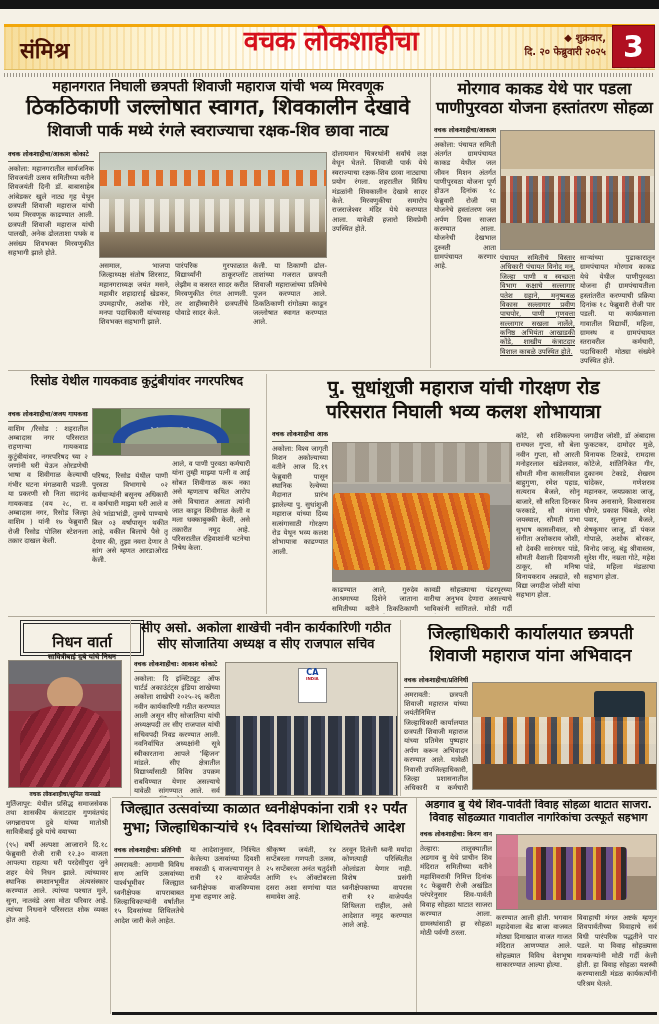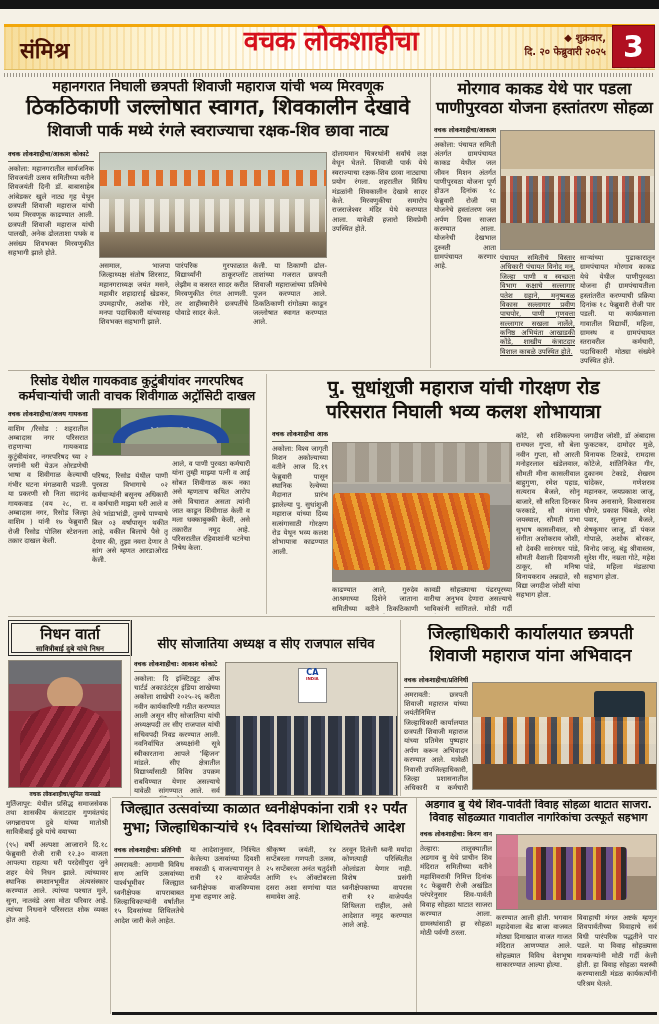--- a/index.html
+++ b/index.html
@@ -24,23 +24,23 @@
   .mast{position:absolute;left:225px;top:27px;width:212px;text-align:center;}
   .brand-small{font-size:8px;font-weight:700;color:#0a6e34;display:inline-block;border-bottom:2px solid #1b4f9e;padding:0 3px;}
   .mast-title{font-size:27px;font-weight:800;color:#d6101c;line-height:1.05;letter-spacing:-.5px;}
   .dateblock{position:absolute;left:476px;top:31px;width:130px;text-align:right;font-size:10px;
              font-weight:700;color:#5c1408;line-height:1.35;}
   .pagebox{position:absolute;left:612px;top:25px;width:43px;height:43px;background:#b01020;
            border:1px solid #7d0a14;box-sizing:border-box;color:#fff;font-size:30px;font-weight:800;
            display:flex;align-items:center;justify-content:center;}
   .hatch{position:absolute;left:4px;top:73px;width:651px;height:4px;
          background:repeating-linear-gradient(90deg,#9a9488 0 1px,rgba(0,0,0,0) 1px 3px);}
-  .obitbox{position:absolute;left:8px;top:620px;width:124px;height:36px;border:1px solid #2a2a2a;
+  .obitbox{position:absolute;left:20px;top:620px;width:124px;height:36px;border:1px solid #2a2a2a;
            box-shadow:inset 0 0 0 2px #f5f1e6, inset 0 0 0 3px #2a2a2a;box-sizing:border-box;
-           text-align:center;padding-top:6px;}
+           text-align:center;padding-top:14px;}
   .obitbox .t1{font-size:15px;font-weight:800;color:#17130e;line-height:1.05;}
   .obitbox .t2{font-size:7.2px;font-weight:700;color:#17130e;}
   .strip{position:absolute;}
   .logo-ca{position:absolute;left:42%;top:4%;width:17%;height:26%;background:#fff;border:1px solid #8a8a8a;
            box-sizing:border-box;text-align:center;line-height:1;}
   .logo-ca .ca{font-size:8px;font-weight:800;color:#16439c;}
   .logo-ca .in{font-size:4px;font-weight:700;color:#b01020;}
   .arch{position:absolute;left:13%;top:14%;width:74%;height:60%;background:#224a9e;
         border-radius:50% 50% 0 0/95% 95% 0 0;text-align:center;}
   .arch-in{position:absolute;left:10%;top:42%;width:80%;height:60%;background:#9aa58b;
@@ -95,21 +95,20 @@
   <div class="photo" style="left:500px;top:130px;width:155px;height:120px;
        background:linear-gradient(180deg,#c8b696 0 32%,#ded4bd 32% 52%,#b3a48b 52% 75%,#9a8d77 75% 100%);">
     <div class="strip" style="left:0;top:38%;width:100%;height:40%;background:repeating-linear-gradient(90deg,#7a4a2e 0 5px,#e8e2d2 5px 9px,#b33d2e 9px 12px,#49566b 12px 16px);opacity:.85;"></div>
   </div>
   <div class="bt" style="left:500px;top:254px;width:75px;height:112px;text-decoration:underline;">पंचायत समितीचे विस्तार अधिकारी पंचायत विनोद मनु, जिल्हा पाणी व स्वच्छता विभाग कक्षाचे सल्लागार पतेश ग्रहाने, मनुष्यबळ विकास सल्लागार प्रवीण पाचपोर, पाणी गुणवत्ता सल्लागार सखला नार्लेले, कनिष्ठ अभियंता आखाडकी कोंडे, शाखीय कंत्राटदार विशाल काबळे उपस्थित होते.</div>
   <div class="bt" style="left:580px;top:254px;width:75px;height:112px;">साऱ्यांच्या पुढाकारातून ग्रामपंचायत मोरगाव काकड येथे येथील पाणीपुरवठा योजना ही ग्रामपंचायतीला हस्तांतरीत करण्याची प्रक्रिया दिनांक १८ फेब्रुवारी रोजी पार पडली. या कार्यक्रमाला गावातील विद्यार्थी, महिला, ग्रामस्थ व ग्रामपंचायत स्तरावरील कर्मचारी, पदाधिकारी मोठ्या संख्येने उपस्थित होते.</div>
 
   <div class="hd" style="left:8px;top:370px;width:647px;"></div>
 
   <div class="h" style="left:8px;top:374px;width:258px;font-size:12.5px;">रिसोड येथील गायकवाड कुटुंबीयांवर नगरपरिषद</div>
-  <div class="h" style="left:8px;top:389px;width:258px;font-size:12.5px;">कर्मचाऱ्यांची जाती वाचक शिवीगाळ अट्रॉसिटी दाखल</div>
   <div class="bt" style="left:8px;top:410px;width:80px;height:204px;">
     <div class="by">वचक लोकशाहीचा/अजय गायकवाड</div>
     <span>वाशिम /रिसोड : शहरातील अम्बादास नगर परिसरात राहणाऱ्या गायकवाड कुटुंबीयांवर, नगरपरिषद च्या २ जणांनी घरी येऊन ओरडणेची भाषा व शिवीगाळ केल्याची गंभीर घटना मंगळवारी घडली. या प्रकरणी सौ निता सदानंद गायकवाड (वय २८, रा. अम्बादास नगर, रिसोड जिल्हा वाशिम ) यांनी १७ फेब्रुवारी रोजी रिसोड पोलिस स्टेशनला तक्रार दाखल केली.</span>
   </div>
   <div class="photo" style="left:92px;top:408px;width:158px;height:48px;
        background:linear-gradient(180deg,#8fa07b 0 55%,#a9a594 55% 75%,#8f8b7c 75% 100%);">
     <div class="strip" style="left:0;top:0;width:18%;height:100%;background:#55703f;opacity:.9;"></div>
     <div class="strip" style="right:0;top:0;width:18%;height:100%;background:#55703f;opacity:.9;"></div>
     <div class="arch">
       <span class="arch-label">पोलीस स्टेशन रिसोड</span>
@@ -147,20 +146,21 @@
     <div class="strip" style="left:34%;top:13%;width:32%;height:26%;border-radius:50%;background:#c99b76;"></div>
     <div class="strip" style="left:10%;top:36%;width:80%;height:64%;background:repeating-linear-gradient(120deg,#8d2433 0 8px,#a93a4a 8px 14px,#7a1f2d 14px 20px);border-radius:40% 40% 0 0;"></div>
   </div>
   <div class="credit" style="left:8px;top:790px;width:114px;">वचक लोकशाहीचा/सुनिल वानखडे</div>
   <div class="bt" style="left:6px;top:800px;width:102px;height:216px;">
     <p>मुर्तिजापूर:  येथील प्रसिद्ध समाजसेवक तथा शासकीय कंत्राटदार गुणवंतचंद जगन्नारायण दुबे यांच्या मातोश्री सावित्रीबाई दुबे यांचे वयाच्या</p>
     <p>(९५) वर्षी अल्पशा आजाराने दि.१८ फेब्रुवारी रोजी रात्री १२.३० वाजता आपल्या राहत्या घरी परदेसीपुरा जुने शहर येथे निधन झाले. त्यांच्यावर स्थानिक स्मशानभूमीत अंत्यसंस्कार करण्यात आले. त्यांच्या पश्चात मुले, सुना, नातवंडे असा मोठा परिवार आहे. त्यांच्या निधनाने परिसरात शोक व्यक्त होत आहे.</p>
   </div>
   <div class="vd" style="left:130px;top:620px;height:176px;"></div>
 
+  <div class="h" style="left:134px;top:621px;width:264px;font-size:13px;">सीए असो. अकोला शाखेची नवीन कार्यकारिणी गठीत</div>
   <div class="h" style="left:134px;top:637px;width:264px;font-size:13px;">सीए सोजातिया अध्यक्ष व सीए राजपाल सचिव</div>
   <div class="bt" style="left:134px;top:660px;width:86px;height:138px;">
     <div class="by">वचक लोकशाहीचा: आकाश कोकाटे</div>
     <span>अकोला: दि इन्स्टिट्यूट ऑफ चार्टर्ड अकाउंटंट्स इंडिया शाखेच्या अकोला शाखेची २०२५-२६ करीता नवीन कार्यकारिणी गठीत करण्यात आली असून सीए सोजातिया यांची अध्यक्षपदी तर सीए राजपाल यांची सचिवपदी निवड करण्यात आली. नवनिर्वाचित अध्यक्षांनी सूत्रे स्वीकारताना आपले 'व्हिजन' मांडले. सीए क्षेत्रातील विद्यार्थ्यांसाठी विविध उपक्रम राबविण्यात येणार असल्याचे यावेळी सांगण्यात आले. सर्व सदस्य उपस्थित होते.</span>
   </div>
   <div class="photo" style="left:225px;top:662px;width:173px;height:134px;
        background:linear-gradient(180deg,#ded7c8 0 42%,#cfc6b4 42% 58%,#43464f 58% 100%);">
     <div class="strip" style="left:0;top:40%;width:100%;height:60%;background:repeating-linear-gradient(90deg,#2e3440 0 10px,#3a4152 10px 14px,#d8d2c4 14px 17px);"></div>
     <div class="logo-ca">
       <div class="ca">CA</div>

